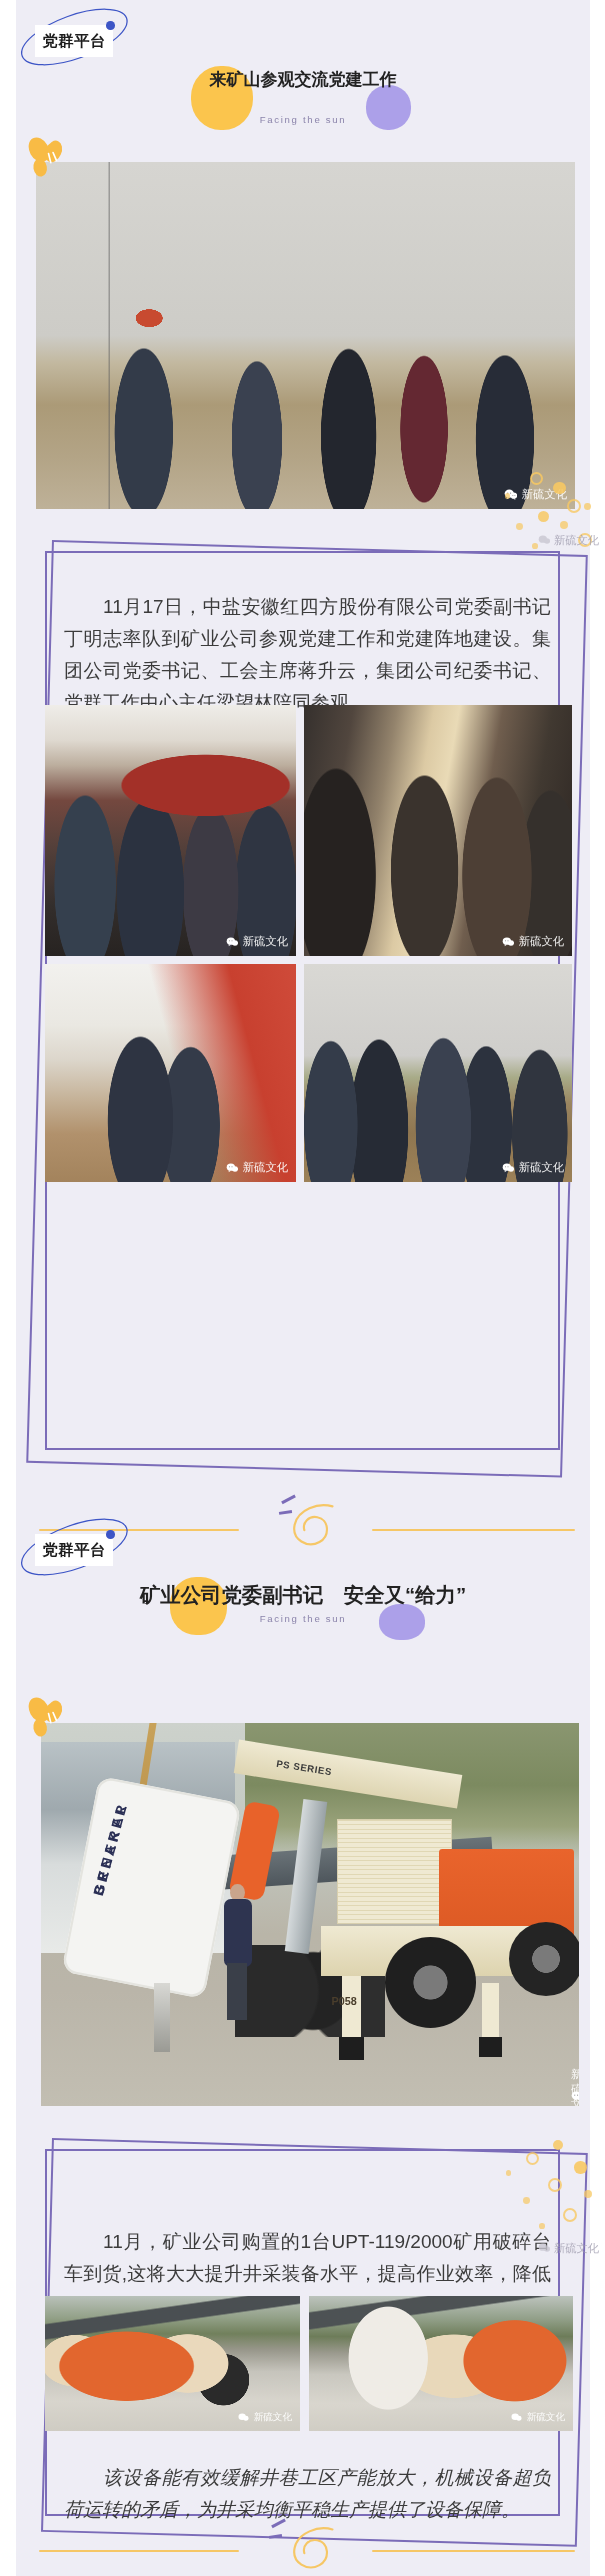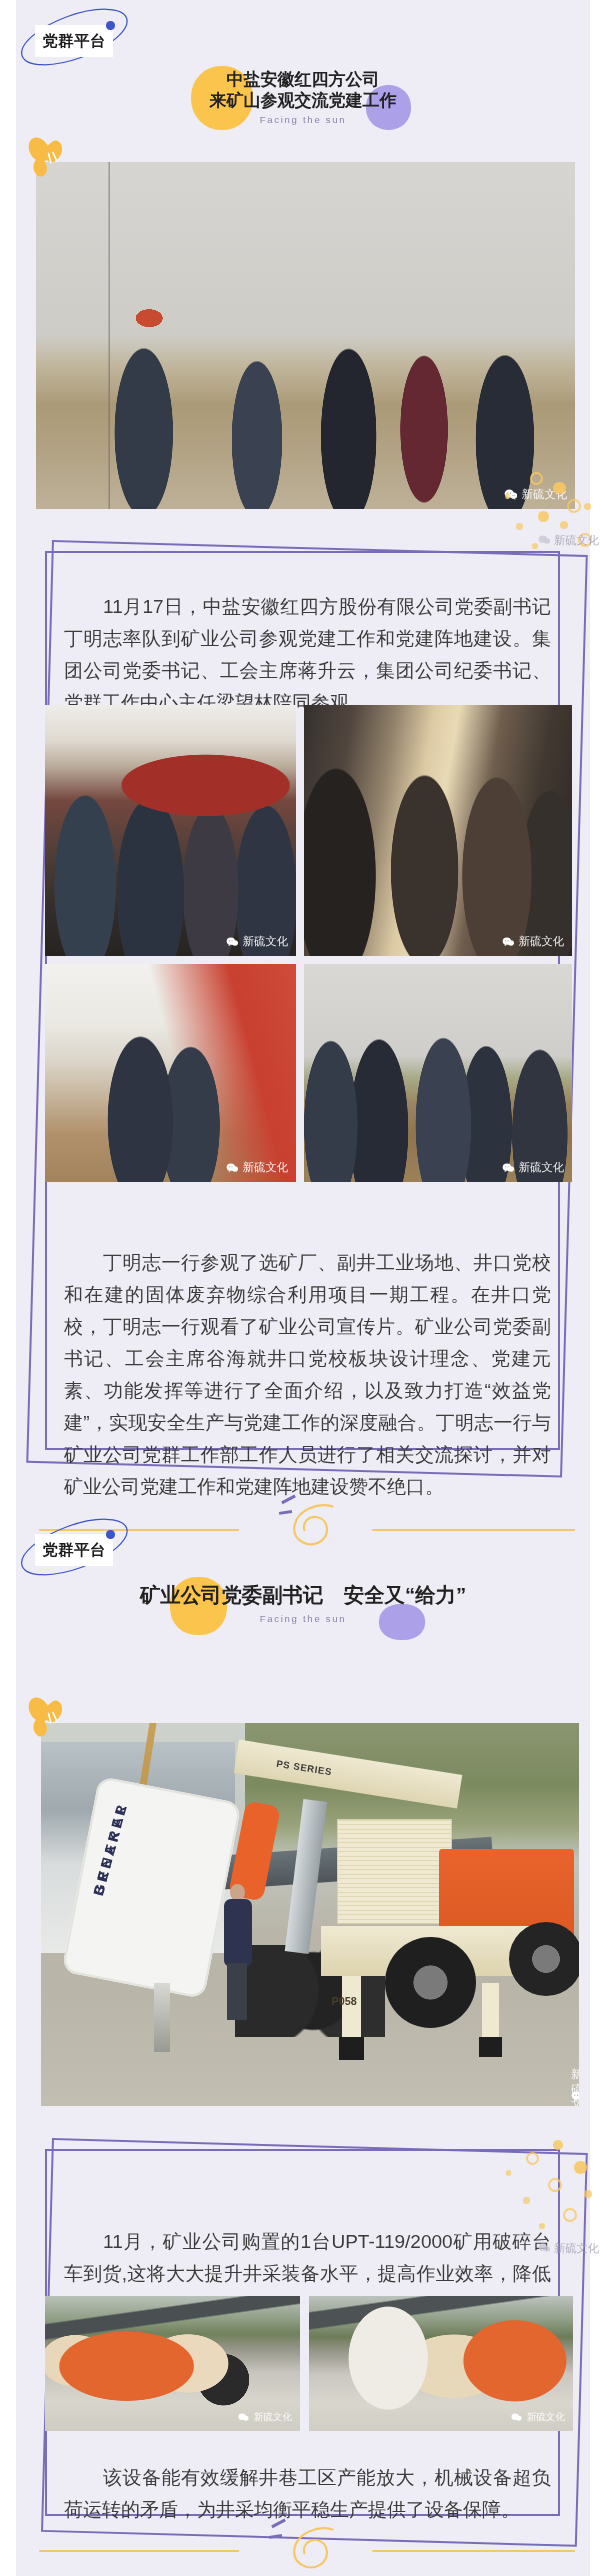--- a/index.html
+++ b/index.html
@@ -133,21 +133,21 @@
   
   .frame{position:absolute;border:2.3px solid #7b6cb8;z-index:1;}
   #f1a{left:45px;top:551px;width:511px;height:895px;}
   #f1b{left:52px;top:540px;width:532px;height:919px;transform:rotate(1.6deg);transform-origin:0 0;}
   #f2a{left:45px;top:2149px;width:511px;height:363px;}
   #f2b{left:52px;top:2138px;width:532px;height:390px;transform:rotate(1.6deg);transform-origin:0 0;}
 
   
   .para{position:absolute;left:64px;width:487px;z-index:2;color:#3b3b3b;
         font-size:19px;line-height:32px;text-align:justify;text-indent:39px;}
-  #para1{top:572px;} #para2{top:1228px;} #para3{top:2207px;} #para4{top:2443px;}
+  #para1{top:572px;} #para2{top:1228px;} #para3{top:2207px;} #para4{top:2443px;font-style:italic;}
 
   
   .credit-banner{position:absolute;left:16px;top:1646px;width:574px;height:37px;z-index:2;
     background:linear-gradient(90deg,#ffffff 0%,#fce9e4 12%,#f5a28d 38%,#f3664d 70%,#f25b43 100%);
     color:#ffffff;font-size:17px;font-weight:700;line-height:37px;text-align:right;
     padding-right:21.5px;box-sizing:border-box;}
 
   
   .dv-line{position:absolute;height:2.3px;background:#f6c766;border-radius:1.1px;z-index:2;}
   .dv-dash{position:absolute;width:14.7px;height:2.8px;background:#7b6cb8;z-index:2;}
@@ -166,21 +166,20 @@
 
   <svg class="badge-ellipse" style="left:12.5px;top:3.4px;" width="125" height="68" viewBox="0 0 220 120">
     <ellipse cx="108" cy="60" rx="98" ry="38" fill="none" stroke="#3d55c6" stroke-width="2.2" transform="rotate(-20 108 60)"></ellipse>
   </svg>
   <div class="badge" style="left:35px;top:25px;">党群平台</div>
   <div class="blue-dot" style="left:106px;top:21px;"></div>
 
   <div class="blob yellow" style="left:191px;top:66px;width:62px;height:64px;border-radius:48%;"></div>
   <div class="blob purple" style="left:366px;top:85px;width:45px;height:45px;border-radius:48%;"></div>
   <div class="h-title" id="title1">
-    <div>中盐安徽红四方公司</div>
     <div>来矿山参观交流党建工作</div>
   </div>
   <div class="h-sub" id="sub1">Facing the sun</div>
 
   <svg class="flower" style="left:21.5px;top:134px;" width="52" height="46" viewBox="0 0 92 82">
     <ellipse cx="30" cy="28" rx="17" ry="23" fill="#f8bb45" transform="rotate(-28 30 28)"></ellipse>
     <ellipse cx="56" cy="31" rx="14" ry="20" fill="#f8bb45" transform="rotate(24 56 31)"></ellipse>
     <ellipse cx="32" cy="60" rx="12" ry="16" fill="#f8bb45" transform="rotate(-10 32 60)"></ellipse>
     <path d="M47 35 L51 51" stroke="#ffffff" stroke-width="3" stroke-linecap="round"></path>
     <path d="M55 33 L61 47" stroke="#ffffff" stroke-width="3" stroke-linecap="round"></path>
@@ -269,21 +268,20 @@
         <ellipse cx="10" cy="9" rx="9" ry="8" fill="currentColor"></ellipse>
           <path d="M6 16 L5 20 L10 17 Z" fill="currentColor"></path>
         <ellipse cx="19" cy="13" rx="6.5" ry="6" fill="currentColor"></ellipse>
         <circle cx="7" cy="8" r="1.2" fill="#8a8a8a"></circle>
           <circle cx="12.5" cy="8" r="1.2" fill="#8a8a8a"></circle>
       </svg>
       <span>新硫文化</span>
     </span>
   </div>
 
-  <p class="para" id="para2">丁明志一行参观了选矿厂、副井工业场地、井口党校和在建的固体废弃物综合利用项目一期工程。在井口党校，丁明志一行观看了矿业公司宣传片。矿业公司党委副书记、工会主席谷海就井口党校板块设计理念、党建元素、功能发挥等进行了全面介绍，以及致力打造“效益党建”，实现安全生产与党建工作的深度融合。丁明志一行与矿业公司党群工作部工作人员进行了相关交流探讨，并对矿业公司党建工作和党建阵地建设赞不绝口。</p>
 
   <div class="dv-dash" style="left:281px;top:1498px;transform:rotate(-28deg);"></div>
   <div class="dv-dash" style="left:279px;top:1511px;width:12.5px;transform:rotate(-8deg);"></div>
   <div class="dv-line" style="left:39px;top:1529px;width:200px;"></div>
   <div class="dv-line" style="left:372px;top:1529px;width:203px;"></div>
   <svg class="dv-spiral" style="left:286px;top:1501px;" width="54" height="54" viewBox="0 0 100 100">
     <path d="M86 10 C60 2 22 16 16 44 C10 72 40 88 62 76 C82 65 80 34 58 30 C42 27 30 40 34 54" fill="none" stroke="#f6c766" stroke-width="4" stroke-linecap="round"></path>
   </svg>
 
   <svg class="badge-ellipse" style="left:12.5px;top:1513px;" width="125" height="68" viewBox="0 0 220 120">

